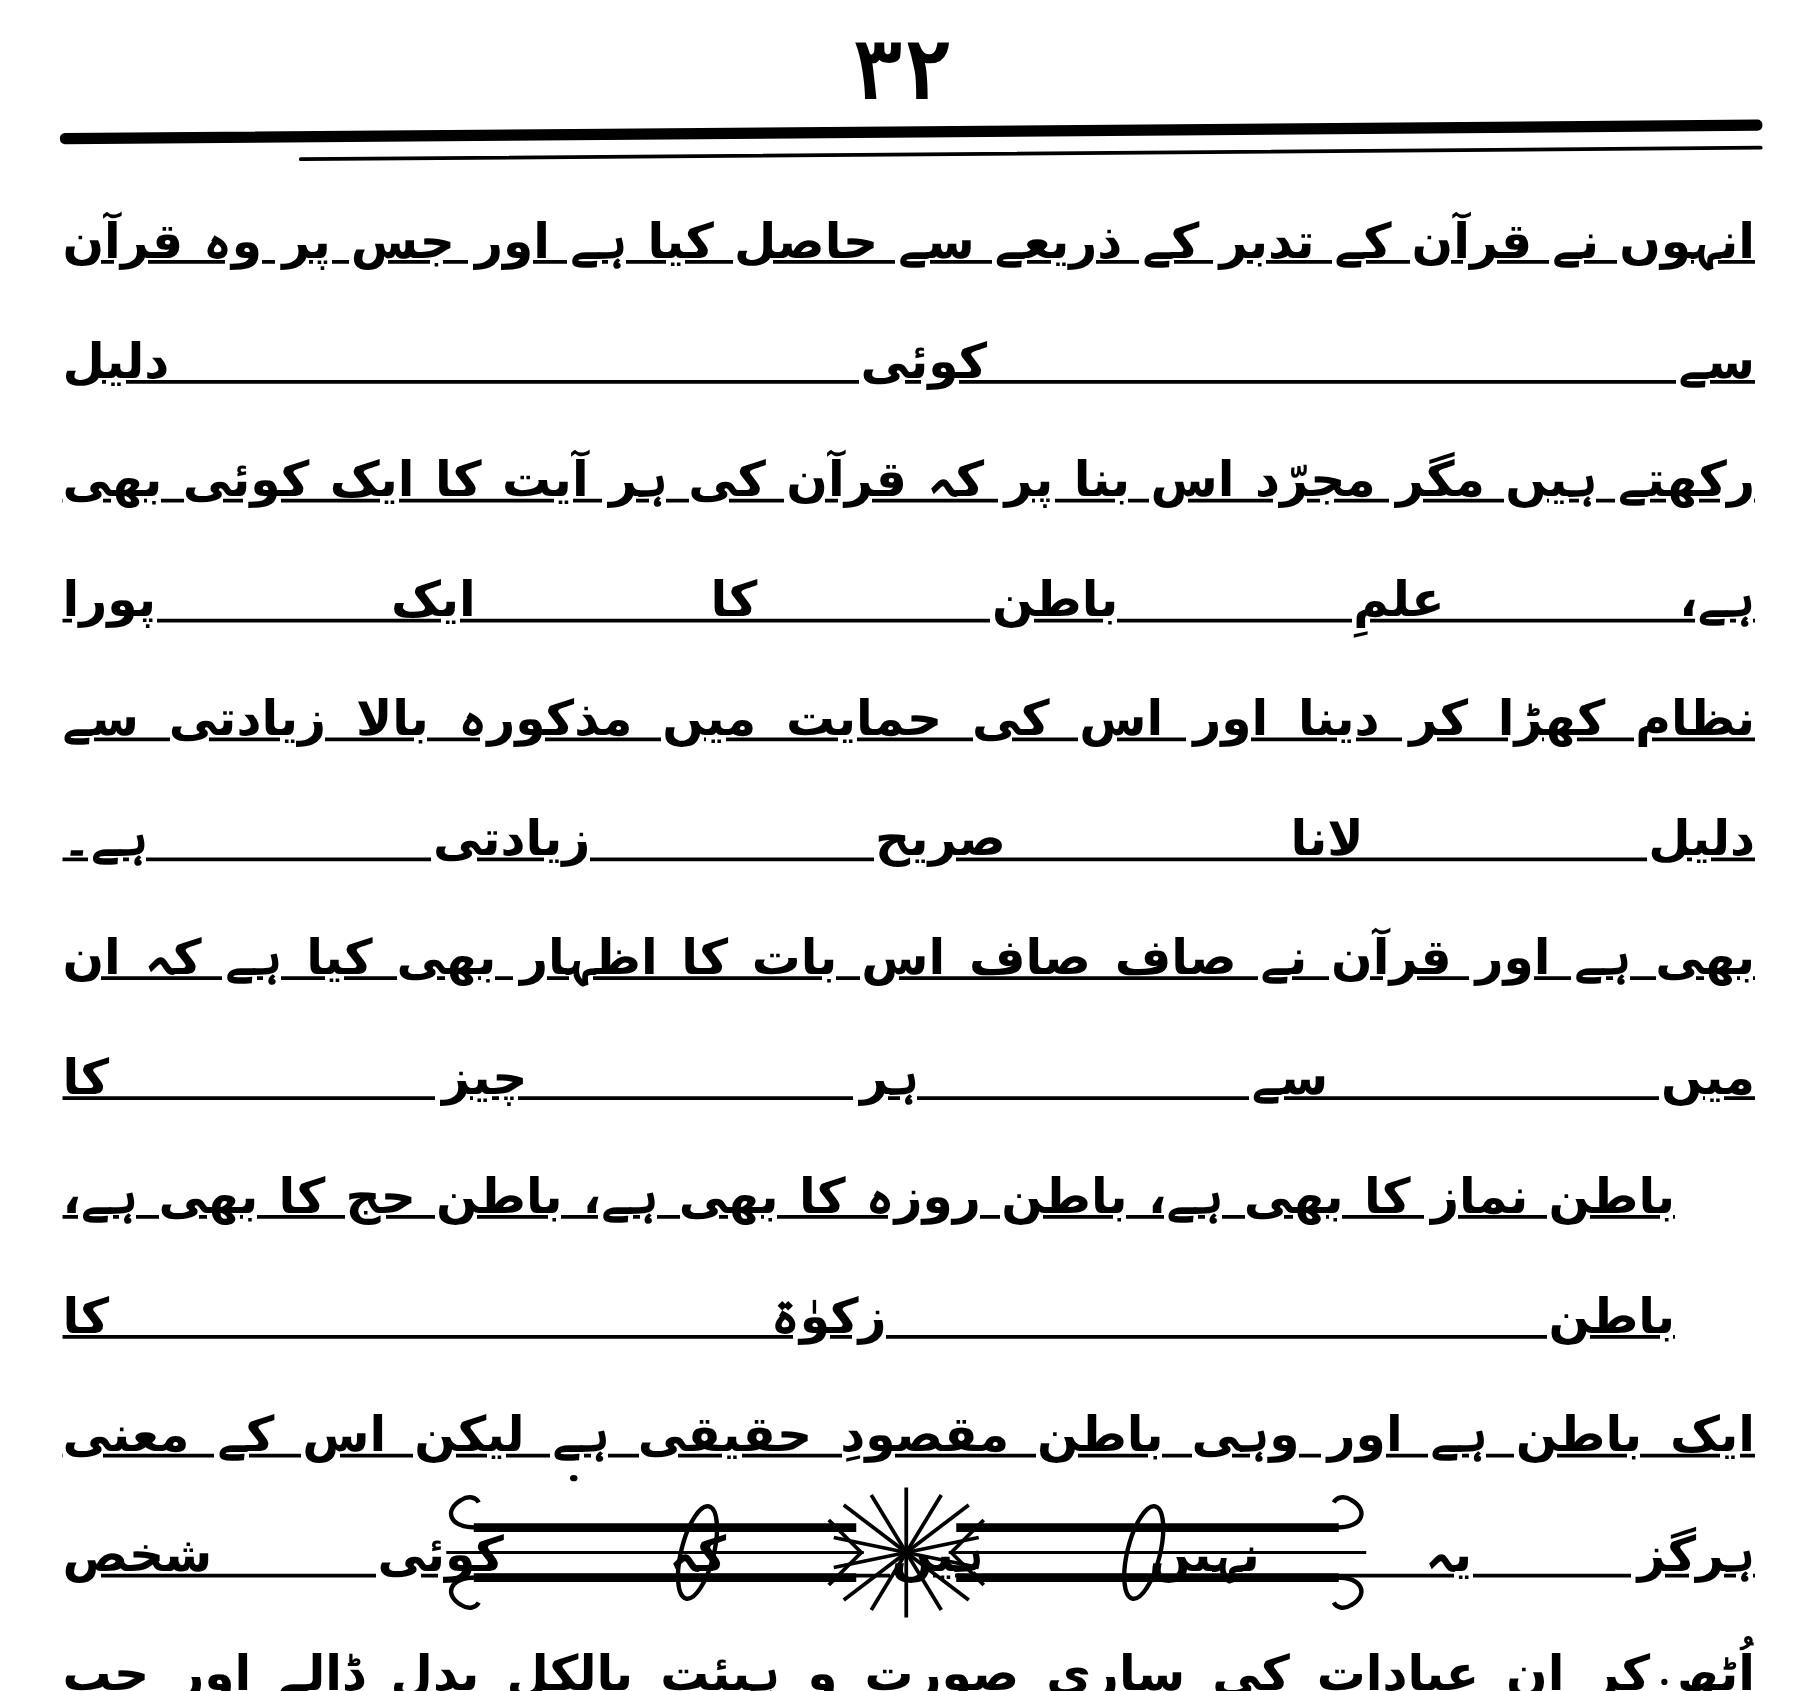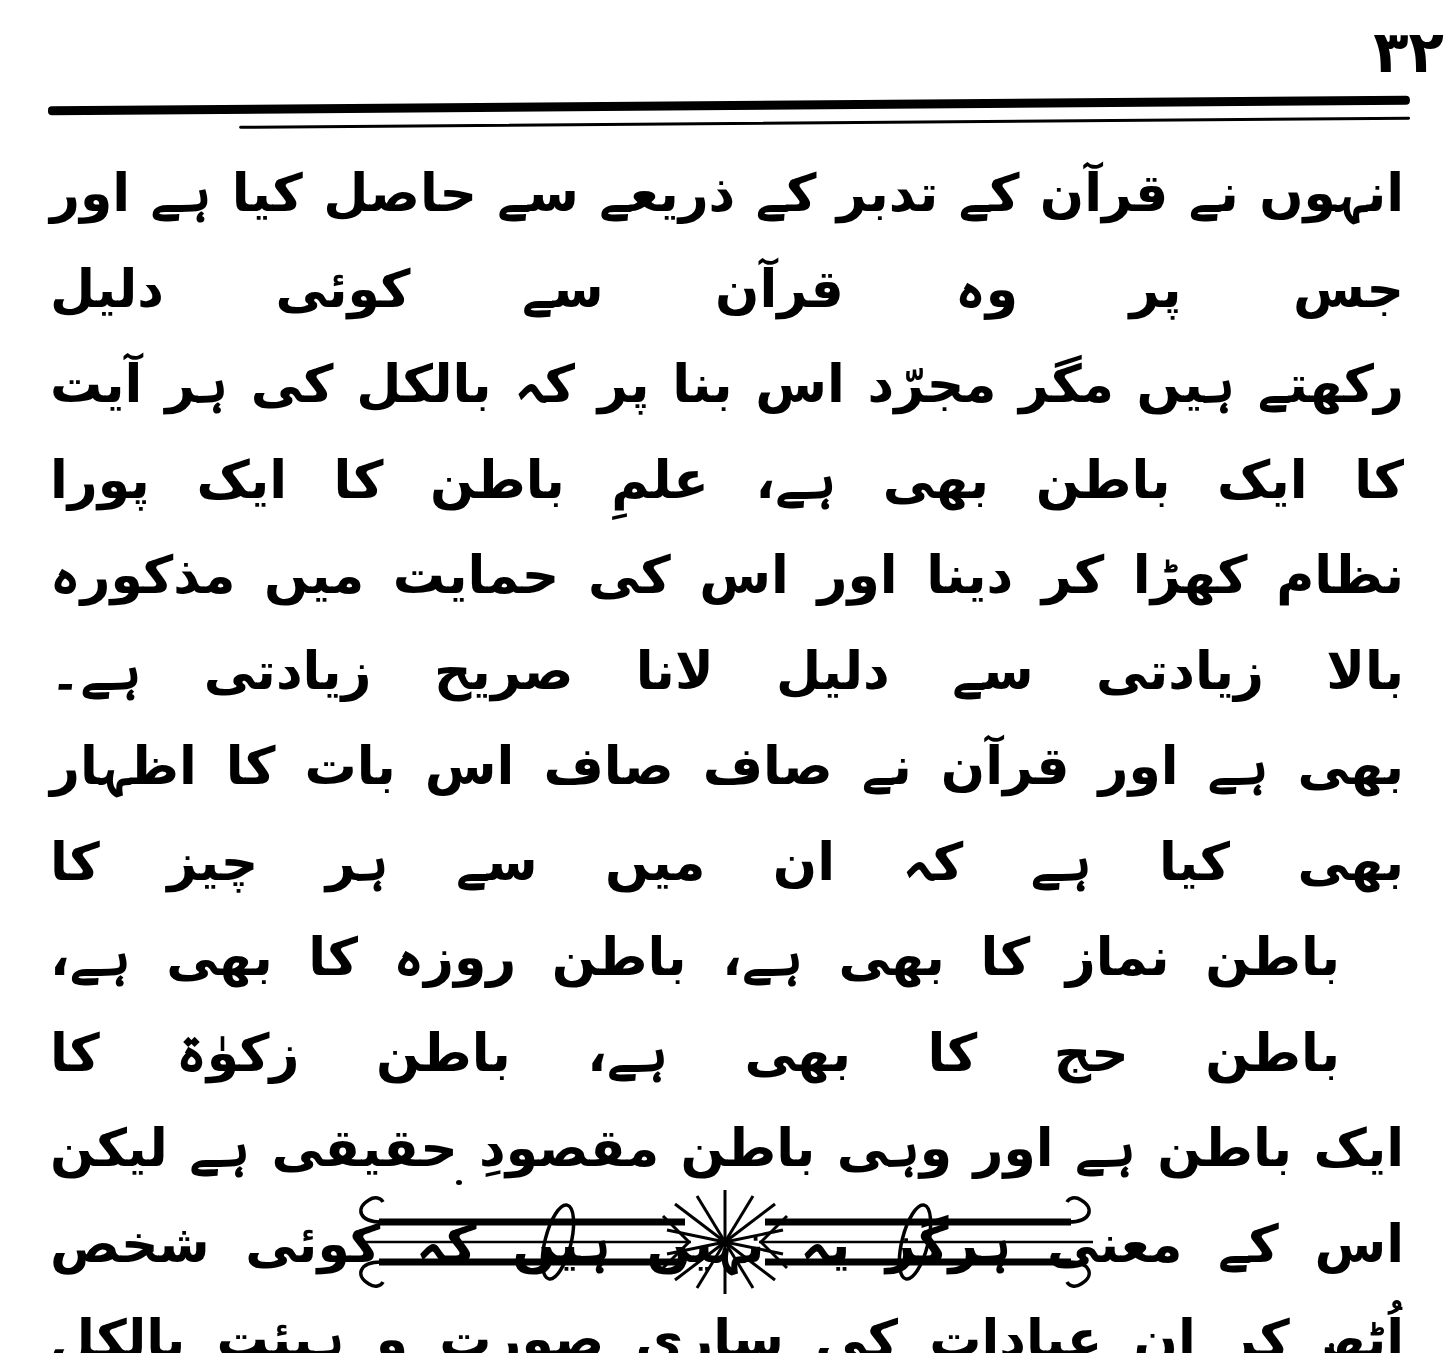--- a/index.html
+++ b/index.html
@@ -15,25 +15,26 @@
     overflow: hidden;
     font-family: "DejaVu Sans", sans-serif;
     color: #000000;
     direction: rtl;
   }
   .page-number {
     position: absolute;
     top: 18px;
     left: 0;
     right: 0;
-    text-align: right;
-    font-size: 58px;
+    text-align: center;
+    font-size: 66px;
     font-weight: bold;
     letter-spacing: 2px;
     direction: rtl;
+    font-family: Liberation Mono, monospace;
   }
   .rule-block {
     position: absolute;
     top: 101px;
     left: 48px;
     width: 1362px;
     transform: rotate(-0.45deg);
   }
   .rule-thick {
     height: 9px;
@@ -49,27 +50,28 @@
   }
   .text-block {
     position: absolute;
     top: 146px;
     right: 40px;
     left: 50px;
     direction: rtl;
   }
   .line {
     margin: 0;
-    font-size: 52px;
+    font-size: 39px;
     font-weight: bold;
     line-height: 95.5px;
     text-align: justify;
     text-align-last: justify;
     word-spacing: 2px;
     white-space: normal;
+    text-decoration: underline;
   }
   .line.indent-first {
     padding-right: 64px;
   }
   .ornament {
     position: absolute;
     left: 345px;
     top: 1182px;
   }
   .speck {
@@ -87,21 +89,21 @@
 
   <div class="page-number">۳۲</div>
 
   <div class="rule-block">
     <div class="rule-thick"></div>
     <div class="rule-thin"></div>
   </div>
 
   <div class="text-block">
     <p class="line">انہوں نے قرآن کے تدبر کے ذریعے سے حاصل کیا ہے اور جس پر وہ قرآن سے کوئی دلیل</p>
-    <p class="line">رکھتے ہیں مگر مجرّد اس بنا پر کہ بالکل کی ہر آیت کا ایک باطن بھی ہے، علمِ باطن کا ایک پورا</p>
+    <p class="line">رکھتے ہیں مگر مجرّد اس بنا پر کہ قرآن کی ہر آیت کا ایک کوئی بھی ہے، علمِ باطن کا ایک پورا</p>
     <p class="line">نظام کھڑا کر دینا اور اس کی حمایت میں مذکورہ بالا زیادتی سے دلیل لانا صریح زیادتی ہے۔</p>
     <p class="line">بھی ہے اور قرآن نے صاف صاف اس بات کا اظہار بھی کیا ہے کہ ان میں سے ہر چیز کا</p>
     <p class="line indent-first">باطن نماز کا بھی ہے، باطن روزہ کا بھی ہے، باطن حج کا بھی ہے، باطن زکوٰۃ کا</p>
     <p class="line">ایک باطن ہے اور وہی باطن مقصودِ حقیقی ہے لیکن اس کے معنی ہرگز یہ نہیں ہیں کہ کوئی شخص</p>
     <p class="line">اُٹھ کر ان عبادات کی ساری صورت و ہیئت بالکل بدل ڈالے اور جب کوئی شخص اس پر</p>
 
   </div>
 
   <svg class="ornament" width="760" height="118" viewBox="0 0 760 118" fill="none" xmlns="http://www.w3.org/2000/svg">
 

